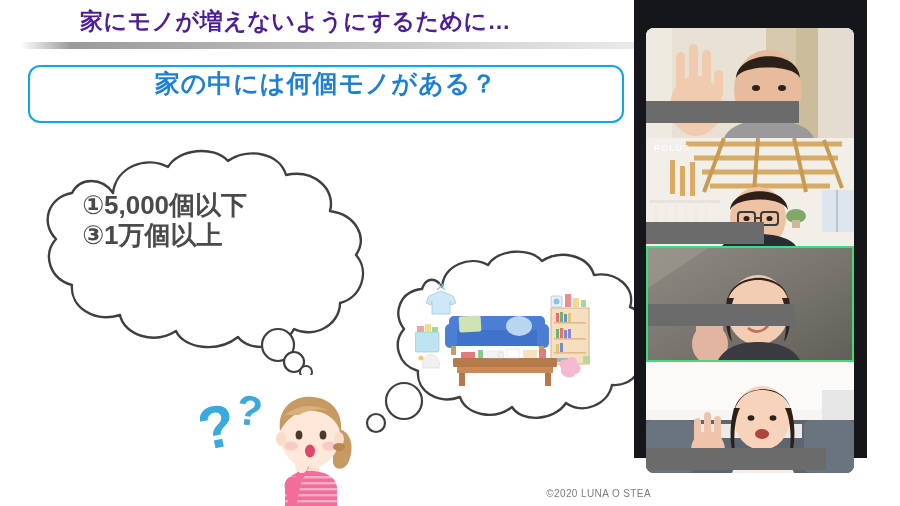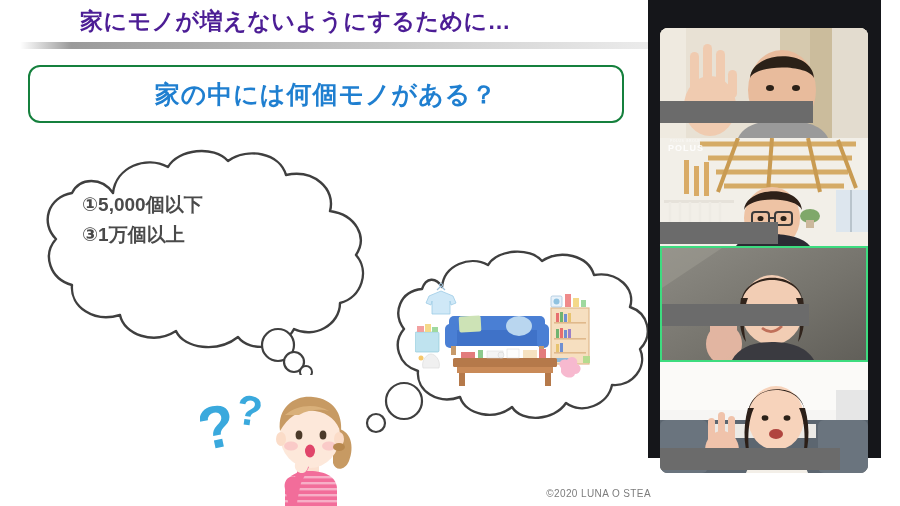--- a/index.html
+++ b/index.html
@@ -50,25 +50,24 @@
     border-radius: 1px;
   }
 
   .question-box {
     position: absolute;
     left: 28px;
     top: 65px;
     width: 596px;
     height: 58px;
     box-sizing: border-box;
-    border: 2px solid #15803d;
+    border: 2px solid #0ea5e9;
     border-radius: 12px;
     background: #ffffff;
     display: flex;
-    align-items: center;
     justify-content: center;
   }
   .question-text {
     font-size: 25px;
     font-weight: bold;
     color: #1f7fd0;
     letter-spacing: 1px;
     white-space: nowrap;
   }
 
@@ -87,21 +86,21 @@
     width: 300px;
     height: 190px;
   }
   .option-list {
     position: absolute;
     left: 82px;
     top: 190px;
     width: 260px;
   }
   .option-line {
-    font-size: 19px;
+    font-size: 26px;
     font-weight: bold;
     color: #4a4a4a;
     line-height: 30px;
     white-space: nowrap;
     letter-spacing: 0px;
   }
 
   .room-scene {
     position: absolute;
     left: 415px;
@@ -131,21 +130,21 @@
     bottom: 7px;
     font-size: 10px;
     color: #7c7c7c;
     letter-spacing: 0.4px;
     white-space: nowrap;
   }
 
   
   #video-panel {
     position: absolute;
-    left: 648px;
+    left: 634px;
     top: 0;
     width: 233px;
     height: 458px;
     background: #15161a;
   }
   .tile {
     position: absolute;
     left: 12px;
     width: 208px;
     overflow: hidden;

